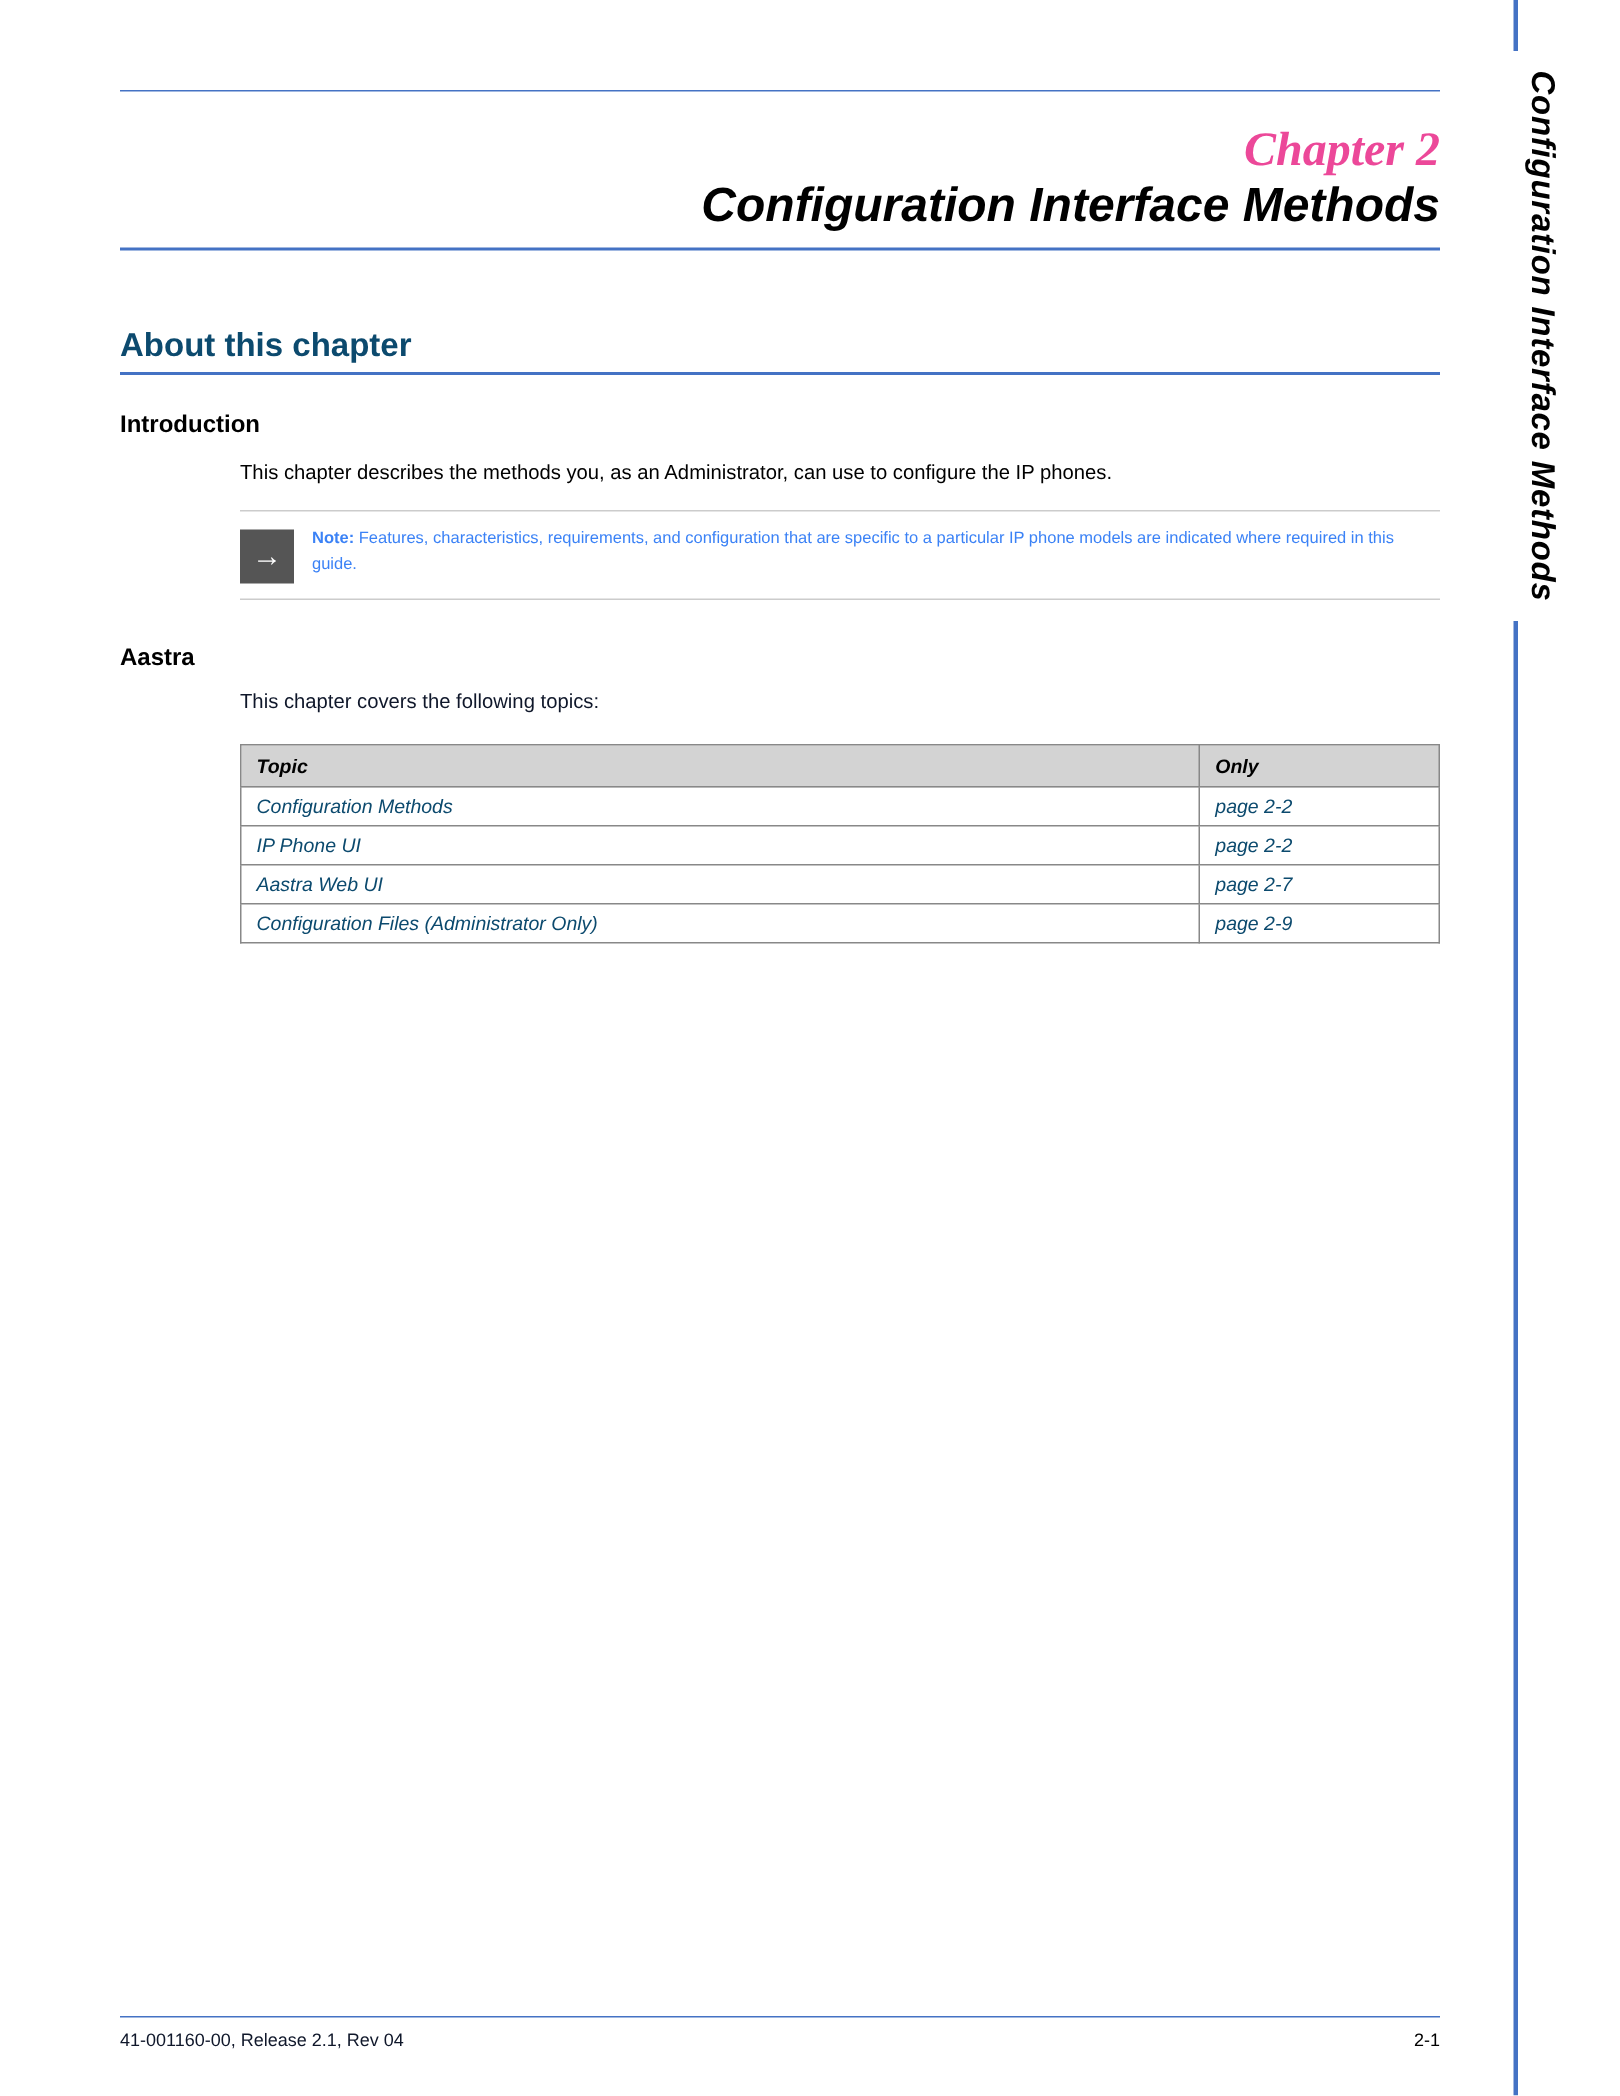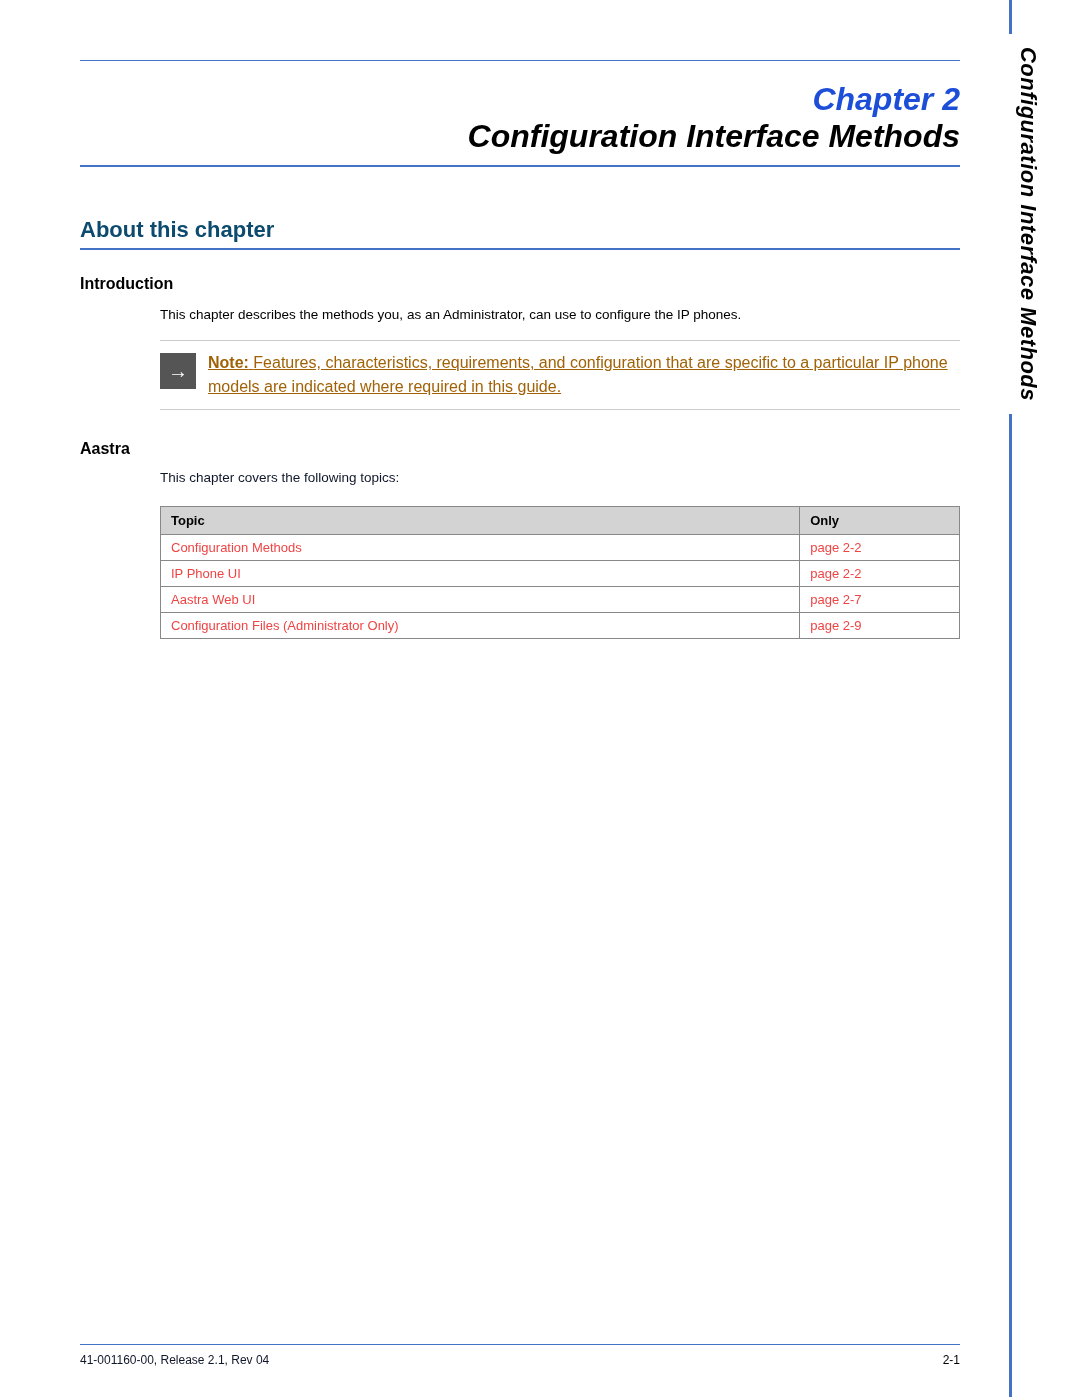--- a/index.html
+++ b/index.html
@@ -77,22 +77,23 @@
     
     .chapter-heading {
       text-align: right;
       margin-bottom: 5px;
     }
 
     .chapter-number {
       font-size: 32px;
       font-style: italic;
       font-weight: bold;
-      color: #1d4ed8;
+      color: #ec4899;
       display: block;
+      font-family: Liberation Serif, serif;
     }
 
     .chapter-title {
       font-size: 32px;
       font-style: italic;
       font-weight: bold;
       color: #000000;
       display: block;
     }
 
@@ -154,24 +155,23 @@
       margin-top: 2px;
     }
 
     .note-arrow-symbol {
       color: #ffffff;
       font-size: 20px;
       font-weight: bold;
     }
 
     .note-text {
-      font-size: 16px;
+      font-size: 11px;
       line-height: 1.5;
-      color: #a16207;
-      text-decoration: underline;
+      color: #3b82f6;
     }
 
     .note-text strong {
       font-weight: bold;
     }
 
     
     .topics-section {
       margin-top: 30px;
     }
@@ -182,40 +182,41 @@
       font-size: 13.5px;
       color: #0f172a;
     }
 
     
     .topics-table {
       margin-left: 80px;
       width: calc(100% - 80px);
       border-collapse: collapse;
       margin-top: 21px;
+      font-style: italic;
     }
 
     .topics-table th {
       background: #d3d3d3;
       font-weight: bold;
       font-size: 13px;
       padding: 6px 10px;
       border: 1px solid #888888;
       text-align: left;
       color: #000000;
     }
 
     .topics-table td {
       padding: 5px 10px;
       border: 1px solid #888888;
       font-size: 13px;
     }
 
     .topics-table td a {
-      color: #ef4444;
+      color: #0c4a6e;
       text-decoration: none;
     }
 
     .topics-table .col-topic {
       width: 80%;
     }
 
     .topics-table .col-page {
       width: 20%;
     }

